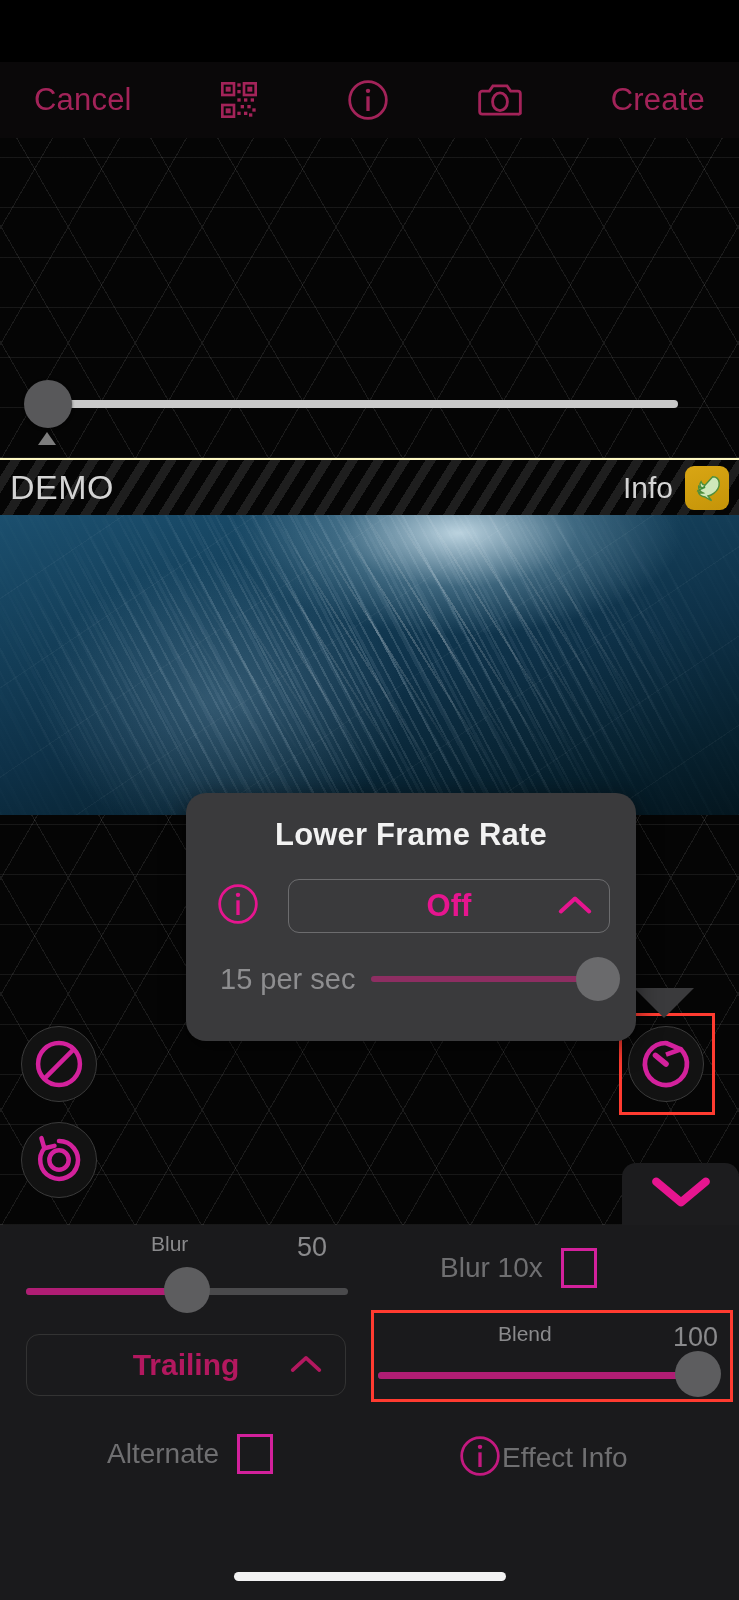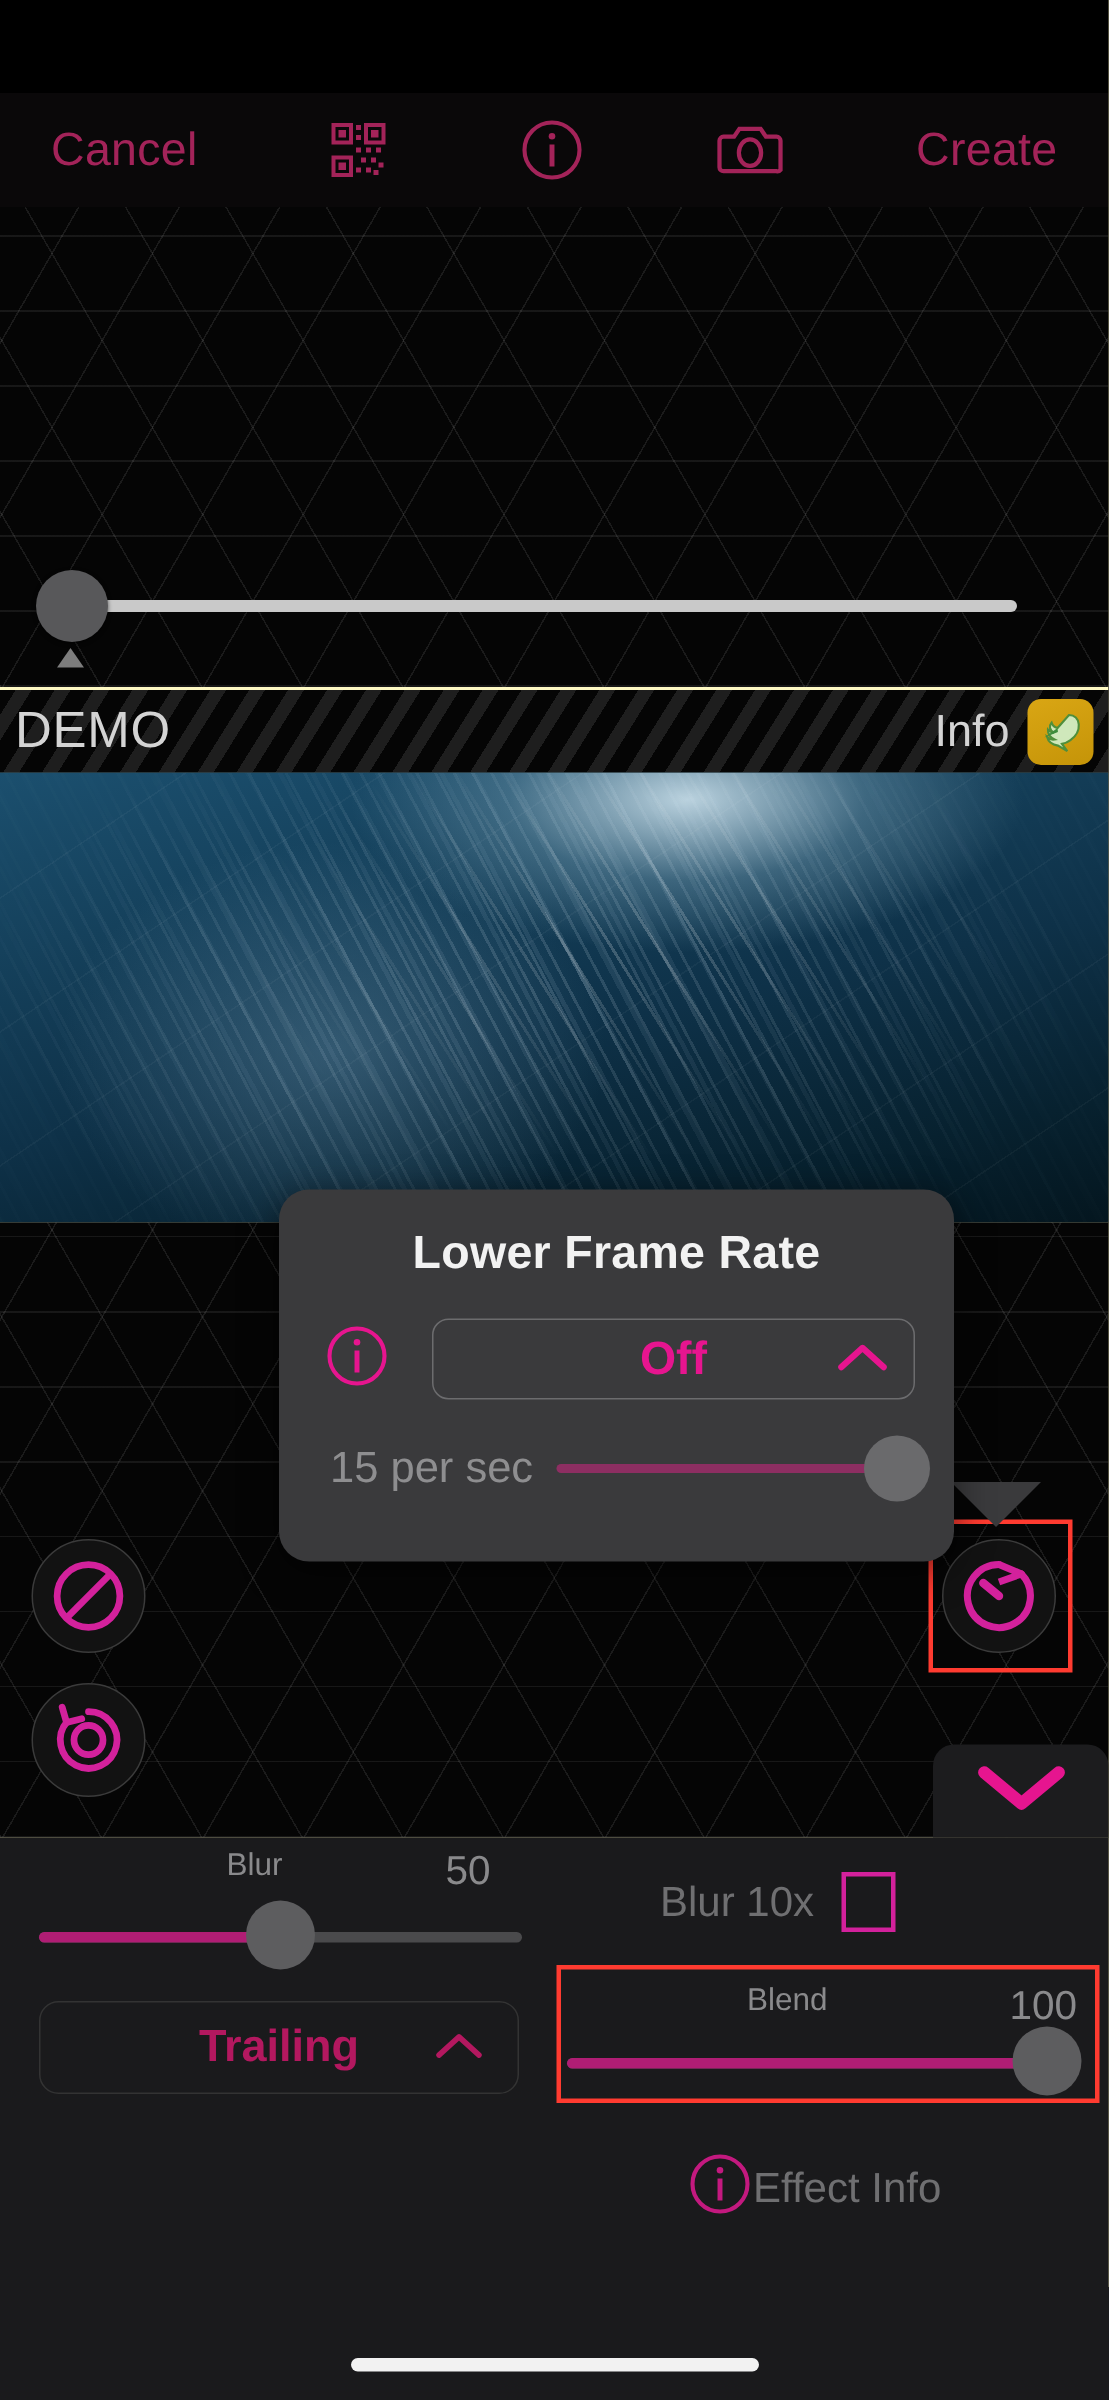--- a/index.html
+++ b/index.html
@@ -479,20 +479,24 @@
   <div class="blend-label-row">
     <span class="ctl-label">Blend</span>
     <span class="ctl-val">100</span>
   </div>
   <div class="blend-slider">
     <span class="sl-track-off"></span>
     <span class="sl-track-on" style="width:100%"></span>
     <span class="sl-knob" style="left:calc(100% - 23px)"></span>
   </div>
 
+  <div class="alt-row">
+    <span class="dim-label">Alternate</span>
+    <span class="chk"></span>
+  </div>
 
   <div class="effect-row">
     <span>
       <svg width="44" height="44" viewBox="0 0 24 24">
         <circle cx="12" cy="12" r="10" fill="none" stroke="#c3197f" stroke-width="1.5"></circle>
         <circle cx="12" cy="7" r="1.2" fill="#c3197f"></circle>
         <rect x="11.1" y="10" width="1.8" height="8" fill="#c3197f"></rect>
       </svg>
     </span>
     <span class="dim-label">Effect Info</span>

